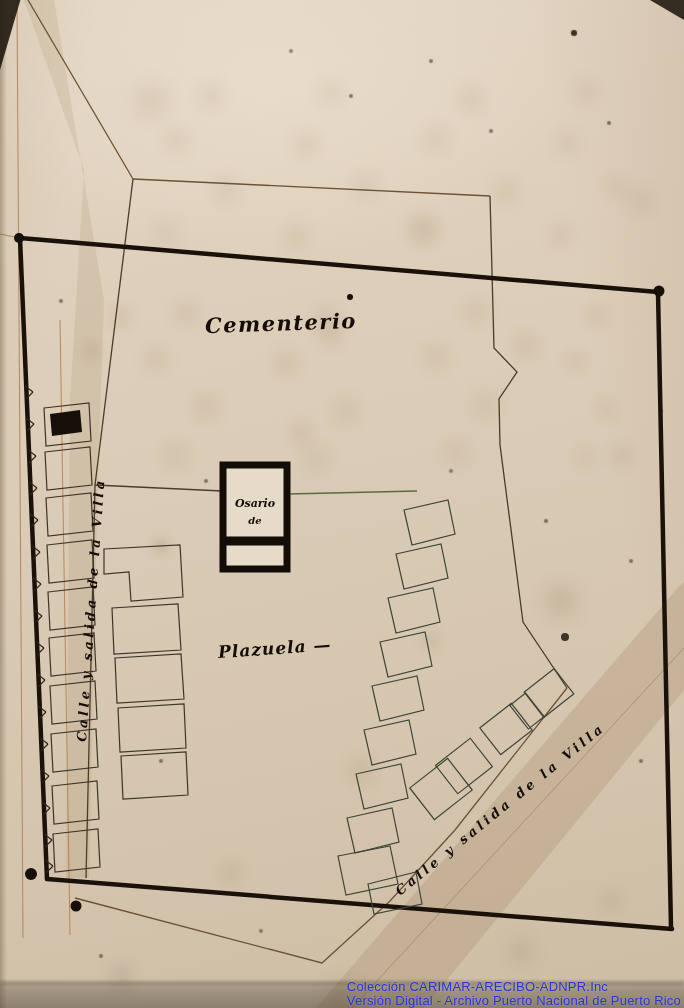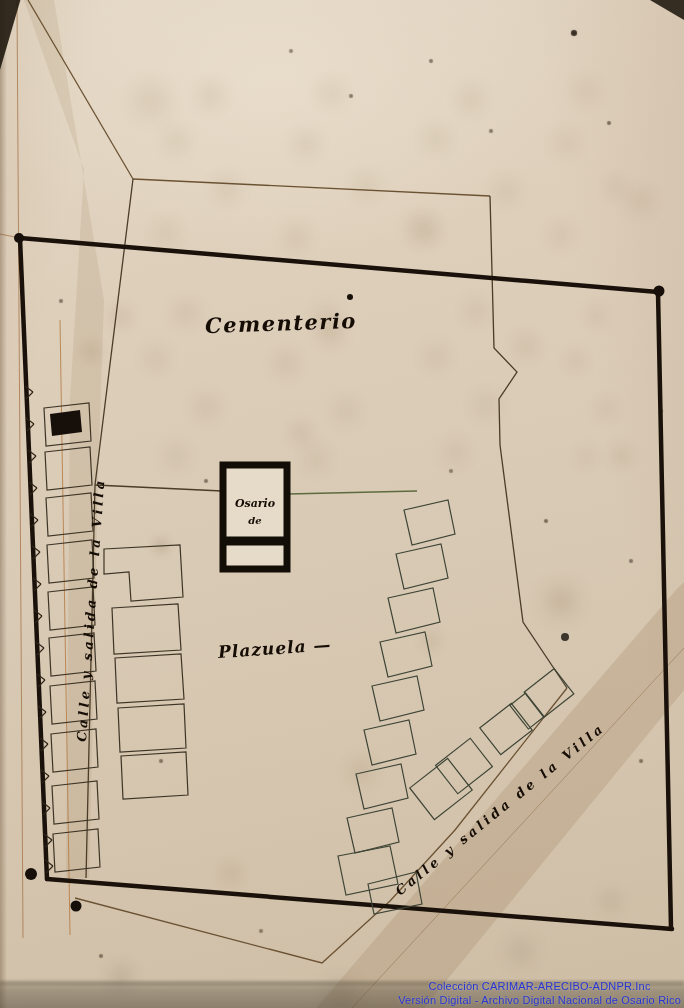--- a/index.html
+++ b/index.html
@@ -60,22 +60,22 @@
       350px 95px 1px 1px rgba(40,28,15,.5), 430px 60px 1px 1px rgba(40,28,15,.5),
       545px 520px 1px 1px rgba(40,28,15,.55), 640px 760px 1px 1px rgba(40,28,15,.5),
       100px 955px 1px 1px rgba(40,28,15,.5), 290px 50px 1px 1px rgba(40,28,15,.45),
       490px 130px 1px 1px rgba(40,28,15,.5), 205px 480px 1px 1px rgba(40,28,15,.5),
       660px 410px 1px 1px rgba(40,28,15,.5), 60px 300px 1px 1px rgba(40,28,15,.5),
       160px 760px 1px 1px rgba(40,28,15,.5), 260px 930px 1px 1px rgba(40,28,15,.45),
       450px 470px 1px 1px rgba(40,28,15,.45), 630px 560px 1px 1px rgba(40,28,15,.5);}
   svg{position:absolute;left:0;top:0;}
   .hand{font-family:"DejaVu Serif", serif;font-style:italic;font-weight:700;fill:#150d05;}
   .street{font-size:13px;letter-spacing:3.5px;}
-  #watermark{right:3px;bottom:1px;text-align:center;line-height:13.5px;
-    font-size:11px;color:#2634d4;letter-spacing:.2px;
+  #watermark{right:3px;bottom:1px;text-align:left;line-height:13.5px;
+    font-size:13px;color:#2634d4;letter-spacing:.2px;
     text-shadow:0 0 2px rgba(255,255,255,.25);}
 </style>
 </head>
 <body>
 
 <div id="stage">
 
   <div class="abs" id="smudge-rows"></div>
   <div class="abs" id="blotches"></div>
   <div class="abs" id="specks"></div>
@@ -185,16 +185,16 @@
   </svg>
 
   <div class="abs" id="edge-left"></div>
   <div class="abs" id="corner-tl"></div>
   <div class="abs" id="corner-tr"></div>
   <div class="abs" id="band-bottom2"></div>
   <div class="abs" id="band-bottom"></div>
 
   <div class="abs" id="watermark">
     <div>Colección CARIMAR-ARECIBO-ADNPR.Inc</div>
-    <div>Versión Digital - Archivo Digital Nacional de Osario Rico</div>
+    <div>Versión Digital - Archivo Puerto Nacional de Puerto Rico</div>
   </div>
 
 </div>
 
 </body></html>

